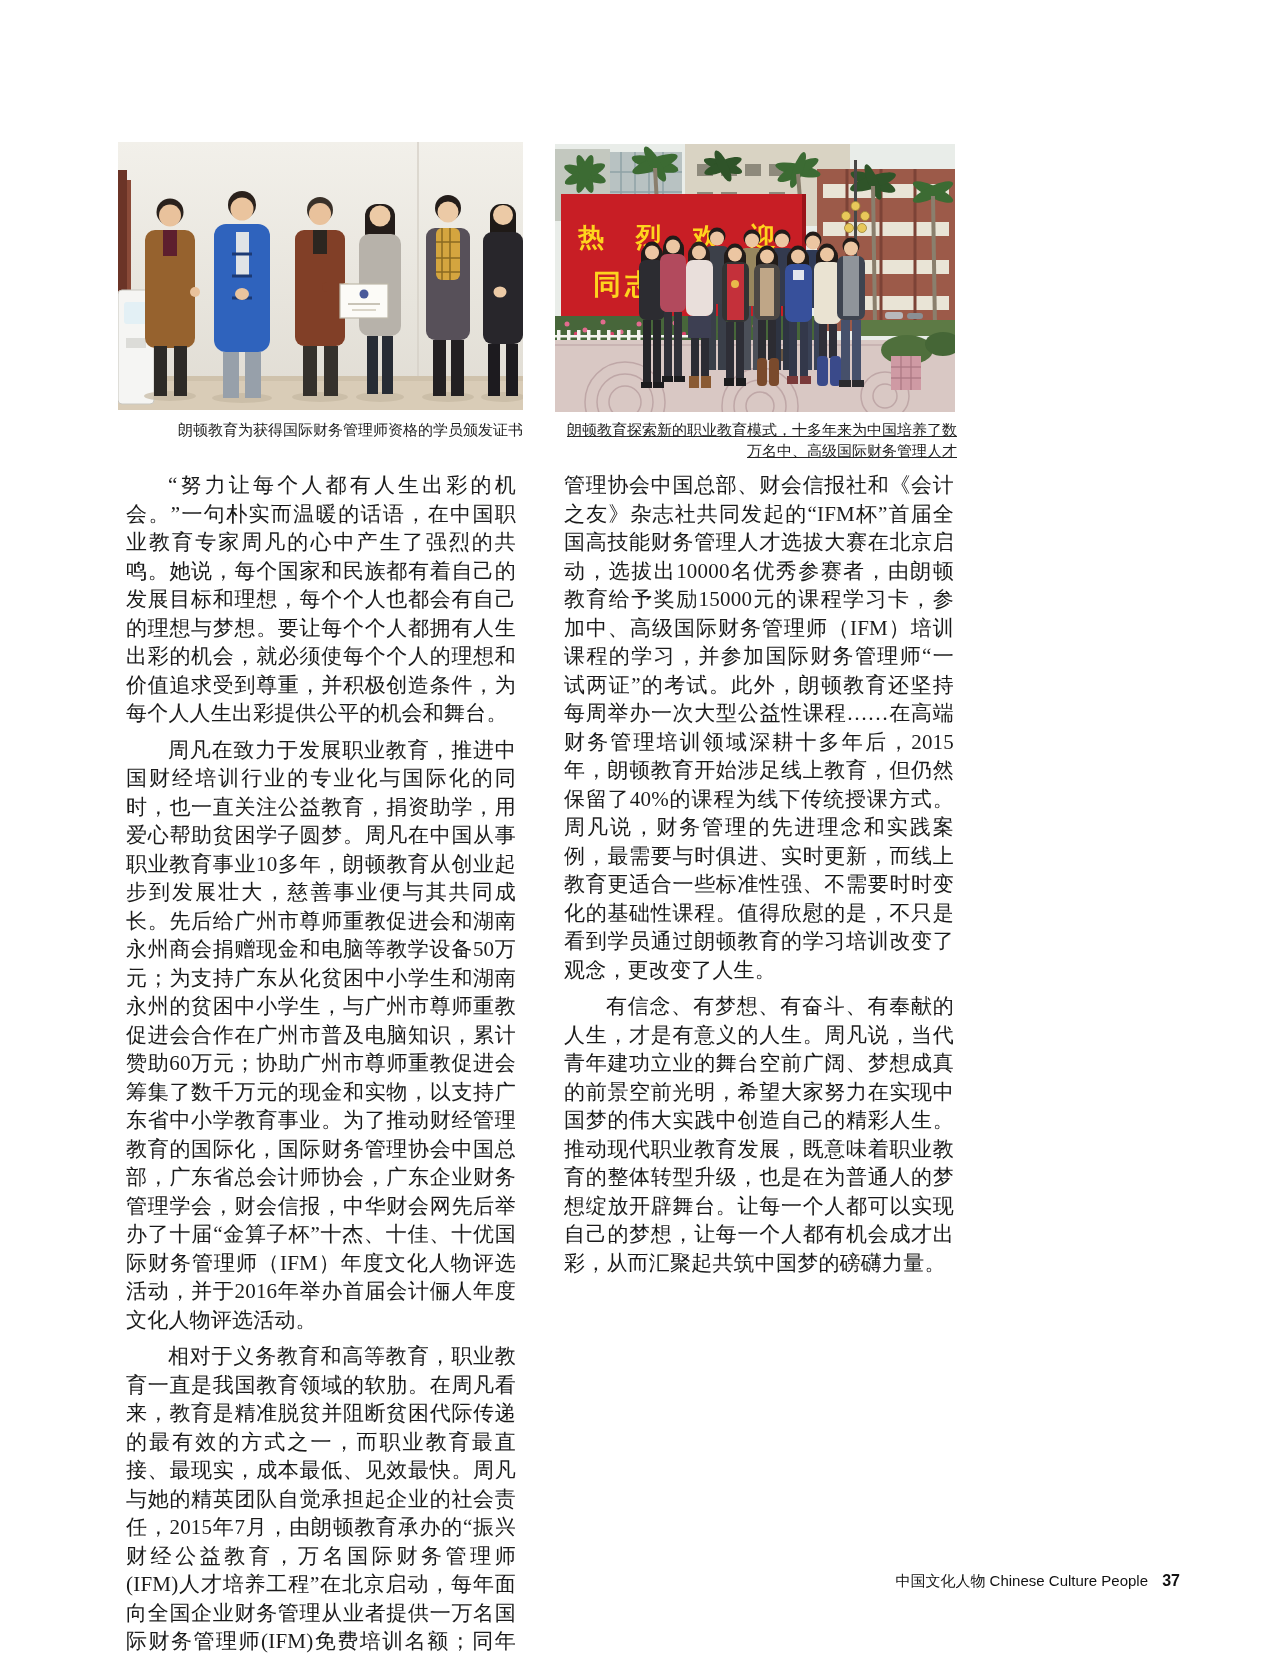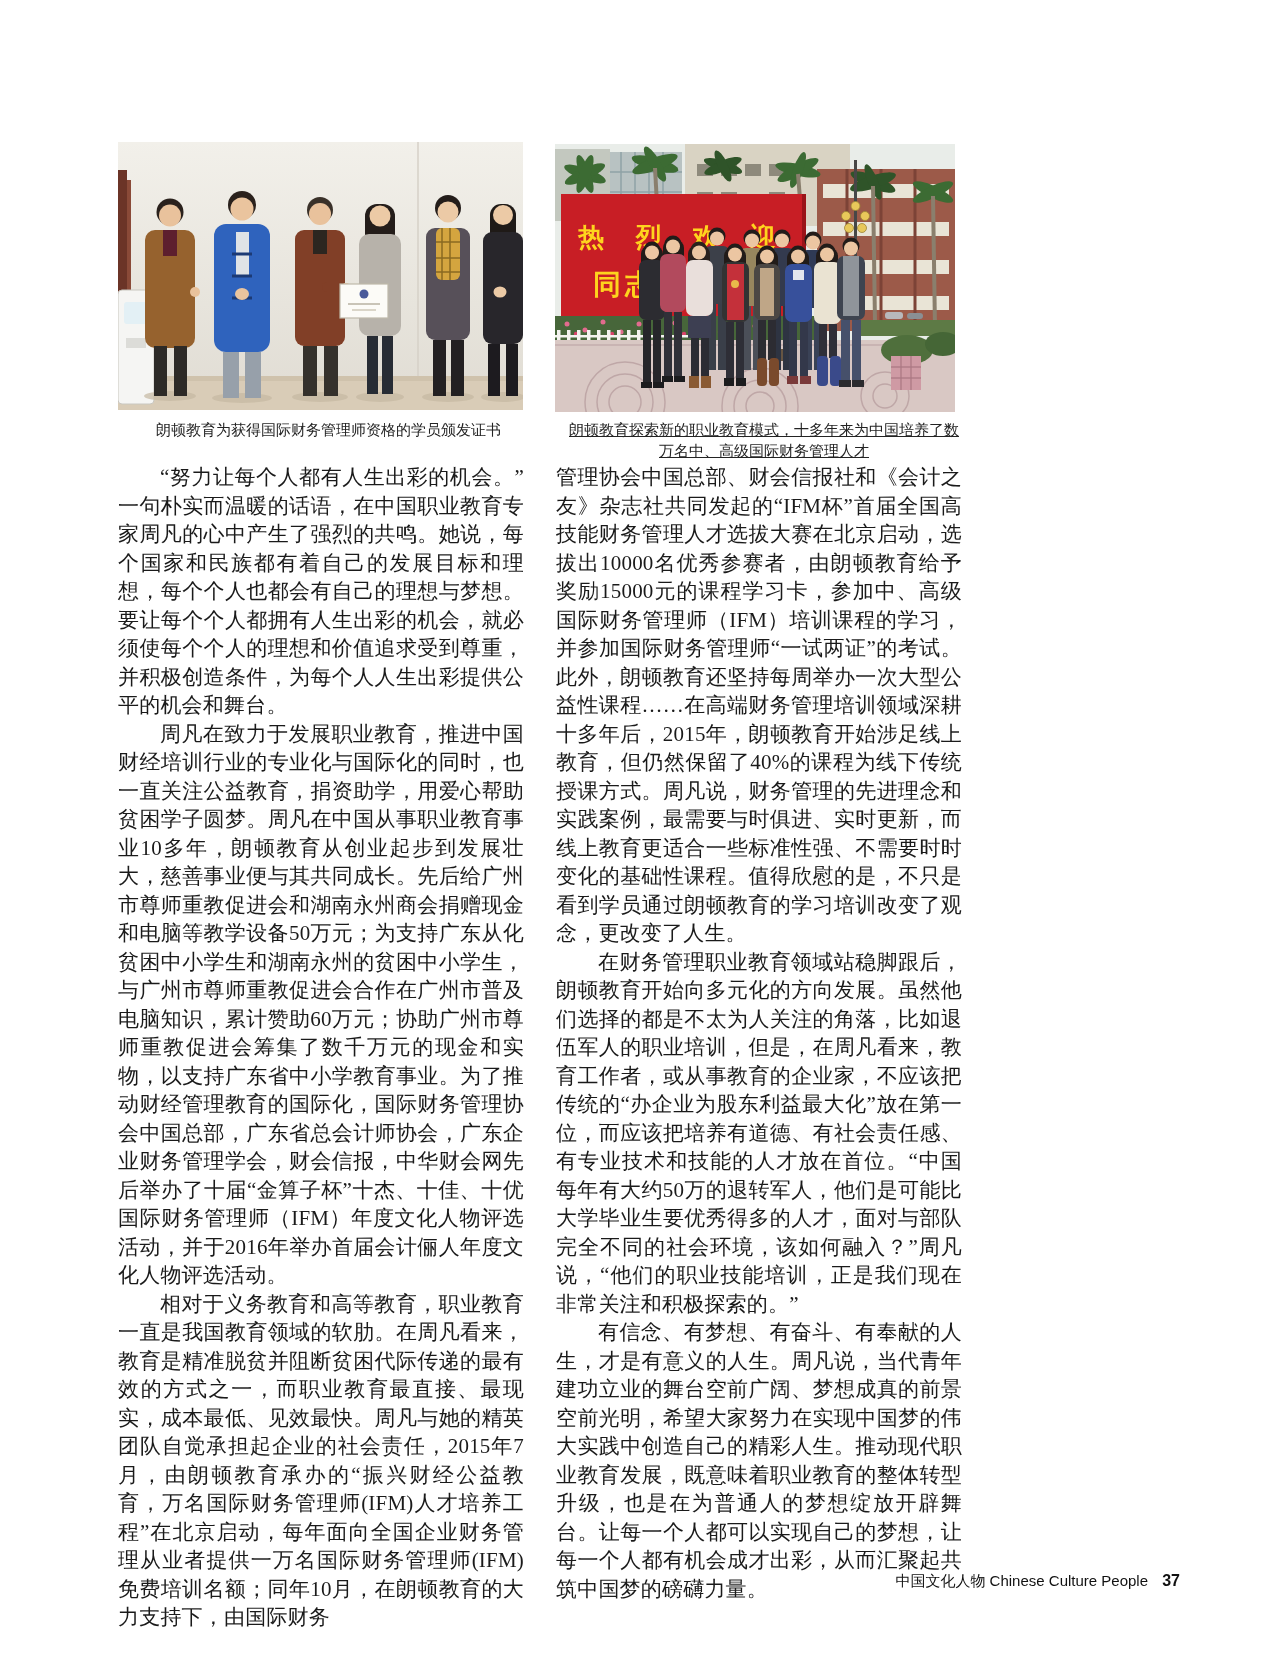--- a/index.html
+++ b/index.html
@@ -17,31 +17,30 @@
   .photo svg{display:block;width:100%;height:100%;}
   .photo-left{left:118px;top:142px;width:405px;height:268px;}
   .photo-right{left:555px;top:144px;width:400px;height:268px;}
   .caption{
     position:absolute;
     font-family:"Liberation Sans","DejaVu Sans",sans-serif;
     font-size:15px;
     line-height:21px;
     font-weight:500;
     color:#232323;
-    text-align:center;
-    margin-left:8px;
+    text-align:right;
   }
   .caption-left{left:118px;top:419px;width:405px;}
   .caption-right{left:555px;top:419px;width:402px;text-decoration:underline;}
   .col{
     position:absolute;
     text-align:justify;
   }
   .col p{
-    margin:0;
+    margin:8px;
     font-size:21px;
     line-height:28.5px;
     letter-spacing:0.2px;
   }
   .col p.indent{text-indent:2em;}
   .col1{left:118px;top:463px;width:406px;height:1005px;}
   .col2{left:556px;top:463px;width:406px;height:1015px;}
   .page-footer{
     position:absolute;
     left:16px;
@@ -460,21 +459,20 @@
   <figcaption class="caption caption-right">朗顿教育探索新的职业教育模式，十多年来为中国培养了数万名中、高级国际财务管理人才</figcaption>
 
   <div class="col col1">
     <p class="indent">“努力让每个人都有人生出彩的机会。”一句朴实而温暖的话语，在中国职业教育专家周凡的心中产生了强烈的共鸣。她说，每个国家和民族都有着自己的发展目标和理想，每个个人也都会有自己的理想与梦想。要让每个个人都拥有人生出彩的机会，就必须使每个个人的理想和价值追求受到尊重，并积极创造条件，为每个人人生出彩提供公平的机会和舞台。</p>
     <p class="indent">周凡在致力于发展职业教育，推进中国财经培训行业的专业化与国际化的同时，也一直关注公益教育，捐资助学，用爱心帮助贫困学子圆梦。周凡在中国从事职业教育事业10多年，朗顿教育从创业起步到发展壮大，慈善事业便与其共同成长。先后给广州市尊师重教促进会和湖南永州商会捐赠现金和电脑等教学设备50万元；为支持广东从化贫困中小学生和湖南永州的贫困中小学生，与广州市尊师重教促进会合作在广州市普及电脑知识，累计赞助60万元；协助广州市尊师重教促进会筹集了数千万元的现金和实物，以支持广东省中小学教育事业。为了推动财经管理教育的国际化，国际财务管理协会中国总部，广东省总会计师协会，广东企业财务管理学会，财会信报，中华财会网先后举办了十届“金算子杯”十杰、十佳、十优国际财务管理师（IFM）年度文化人物评选活动，并于2016年举办首届会计俪人年度文化人物评选活动。</p>
     <p class="indent">相对于义务教育和高等教育，职业教育一直是我国教育领域的软肋。在周凡看来，教育是精准脱贫并阻断贫困代际传递的最有效的方式之一，而职业教育最直接、最现实，成本最低、见效最快。周凡与她的精英团队自觉承担起企业的社会责任，2015年7月，由朗顿教育承办的“振兴财经公益教育，万名国际财务管理师(IFM)人才培养工程”在北京启动，每年面向全国企业财务管理从业者提供一万名国际财务管理师(IFM)免费培训名额；同年10月，在朗顿教育的大力支持下，由国际财务</p>
   </div>
 
   <div class="col col2">
     <p>管理协会中国总部、财会信报社和《会计之友》杂志社共同发起的“IFM杯”首届全国高技能财务管理人才选拔大赛在北京启动，选拔出10000名优秀参赛者，由朗顿教育给予奖励15000元的课程学习卡，参加中、高级国际财务管理师（IFM）培训课程的学习，并参加国际财务管理师“一试两证”的考试。此外，朗顿教育还坚持每周举办一次大型公益性课程……在高端财务管理培训领域深耕十多年后，2015年，朗顿教育开始涉足线上教育，但仍然保留了40%的课程为线下传统授课方式。周凡说，财务管理的先进理念和实践案例，最需要与时俱进、实时更新，而线上教育更适合一些标准性强、不需要时时变化的基础性课程。值得欣慰的是，不只是看到学员通过朗顿教育的学习培训改变了观念，更改变了人生。</p>
-    <p class="indent">在财务管理职业教育领域站稳脚跟后，朗顿教育开始向多元化的方向发展。虽然他们选择的都是不太为人关注的角落，比如退伍军人的职业培训，但是，在周凡看来，教育工作者，或从事教育的企业家，不应该把传统的“办企业为股东利益最大化”放在第一位，而应该把培养有道德、有社会责任感、有专业技术和技能的人才放在首位。“中国每年有大约50万的退转军人，他们是可能比大学毕业生要优秀得多的人才，面对与部队完全不同的社会环境，该如何融入？”周凡说，“他们的职业技能培训，正是我们现在非常关注和积极探索的。”</p>
     <p class="indent">有信念、有梦想、有奋斗、有奉献的人生，才是有意义的人生。周凡说，当代青年建功立业的舞台空前广阔、梦想成真的前景空前光明，希望大家努力在实现中国梦的伟大实践中创造自己的精彩人生。推动现代职业教育发展，既意味着职业教育的整体转型升级，也是在为普通人的梦想绽放开辟舞台。让每一个人都可以实现自己的梦想，让每一个人都有机会成才出彩，从而汇聚起共筑中国梦的磅礴力量。</p>
   </div>
 
   <div class="page-footer">
     <span>中国文化人物</span>
     <span>Chinese Culture People</span>
     <span class="pageno">37</span>
   </div>
 
 </div>

